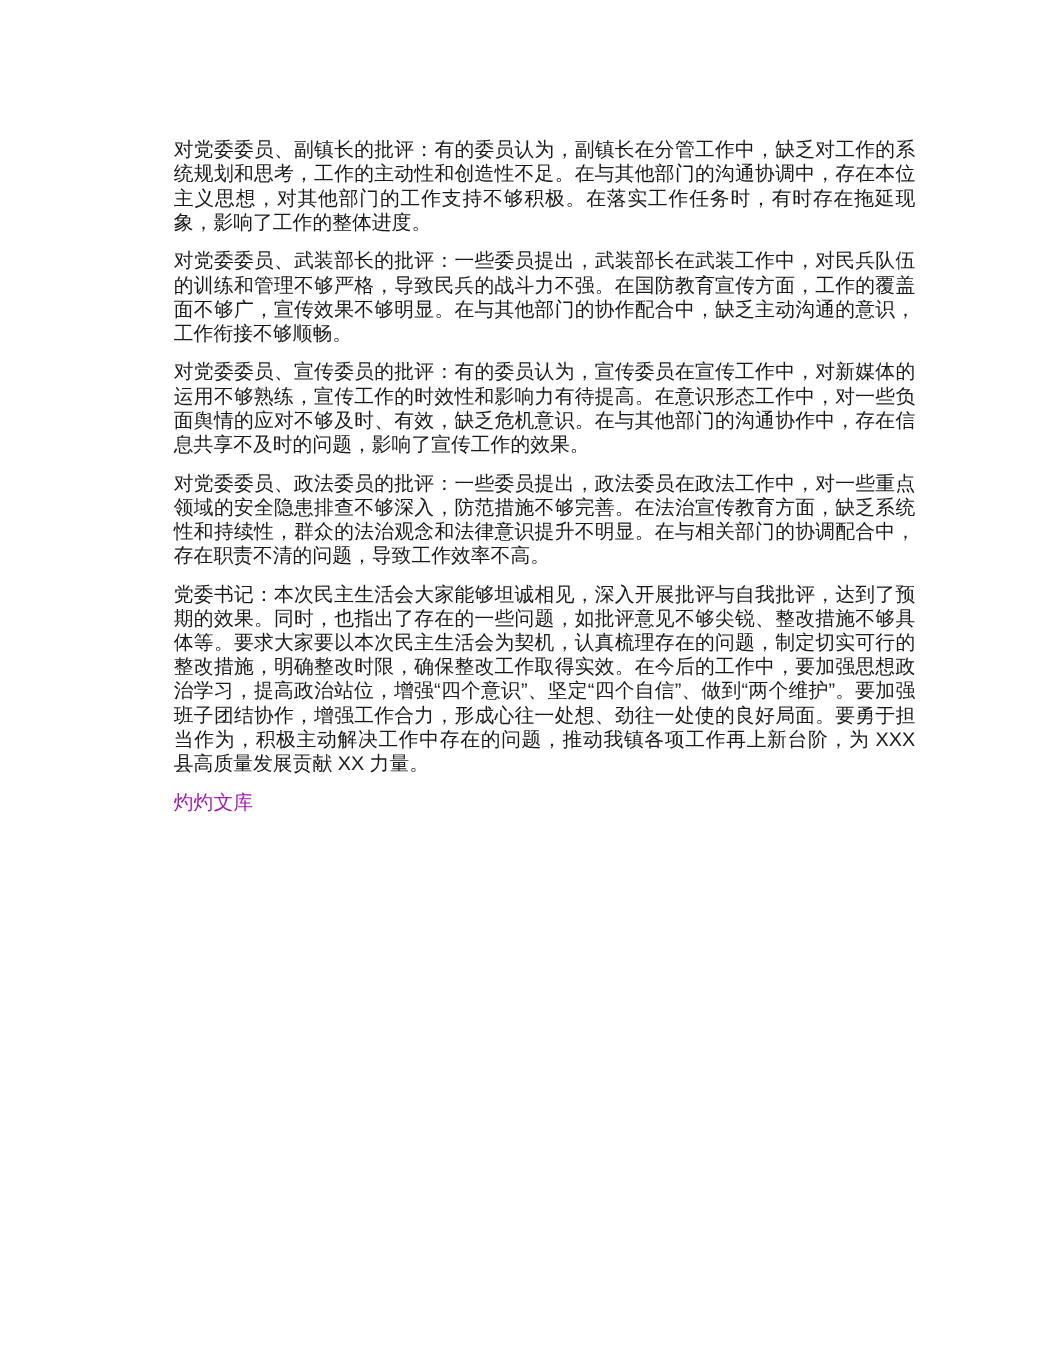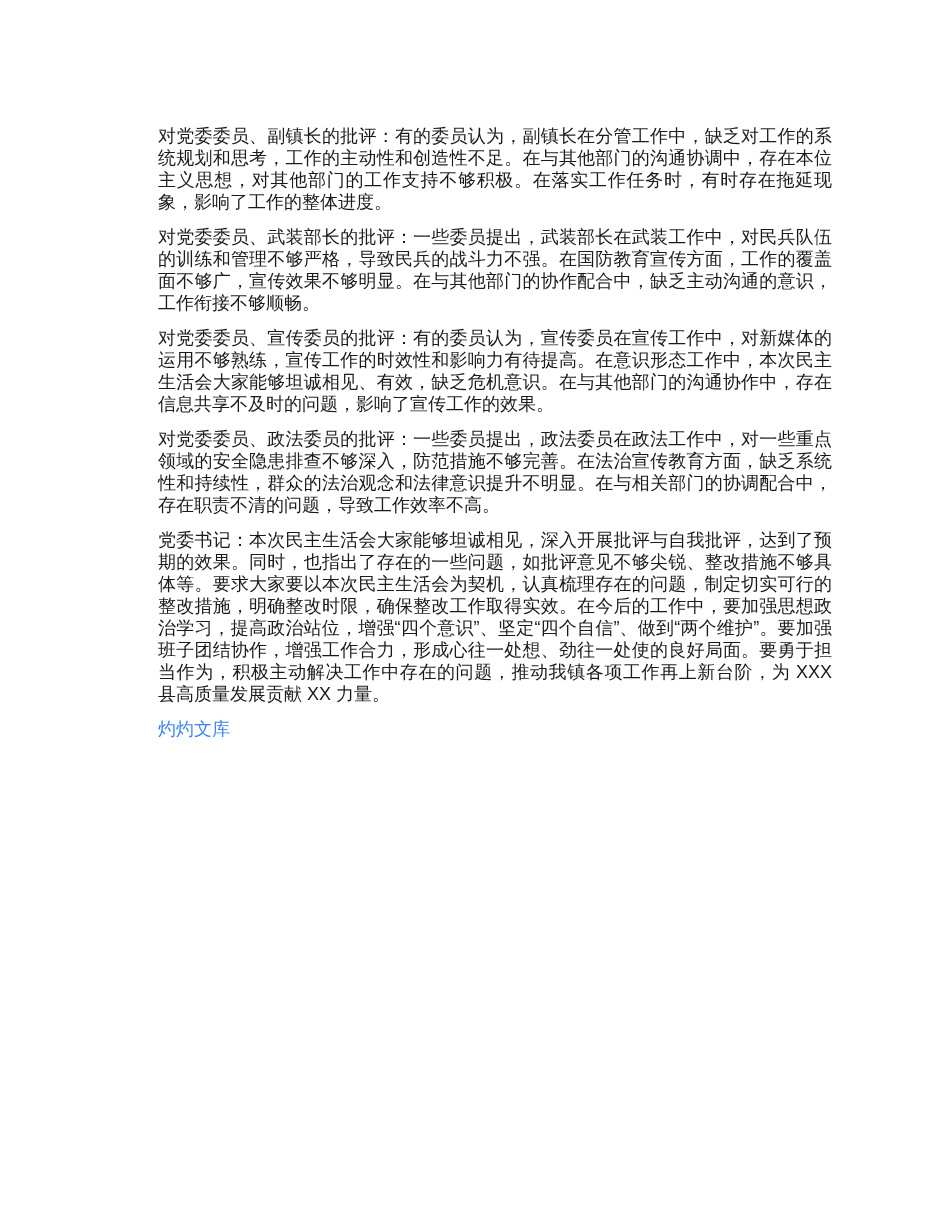--- a/index.html
+++ b/index.html
@@ -29,33 +29,33 @@
     margin: 0 0 13px 0;
     padding: 0;
     word-break: break-all;
   }
   .doc p.heading {
     margin: 0 0 17px 0;
     font-weight: normal;
   }
   .doc p.brand {
     margin: 0;
-    color: #3b82f6;
+    color: #a21caf;
   }
 </style>
 </head>
 <body style="background: rgb(255, 255, 255);">
 
 <div class="doc" style="color: rgb(26, 26, 26); margin-left: 17px;">
   <p>对党委委员、副镇长的批评：有的委员认为，副镇长在分管工作中，缺乏对工作的系统规划和思考，工作的主动性和创造性不足。在与其他部门的沟通协调中，存在本位主义思想，对其他部门的工作支持不够积极。在落实工作任务时，有时存在拖延现象，影响了工作的整体进度。</p>
 
   <p>对党委委员、武装部长的批评：一些委员提出，武装部长在武装工作中，对民兵队伍的训练和管理不够严格，导致民兵的战斗力不强。在国防教育宣传方面，工作的覆盖面不够广，宣传效果不够明显。在与其他部门的协作配合中，缺乏主动沟通的意识，工作衔接不够顺畅。</p>
 
 
-  <p>对党委委员、宣传委员的批评：有的委员认为，宣传委员在宣传工作中，对新媒体的运用不够熟练，宣传工作的时效性和影响力有待提高。在意识形态工作中，本次民主生活会大家能够坦诚相见、有效，缺乏危机意识。在与其他部门的沟通协作中，存在信息共享不及时的问题，影响了宣传工作的效果。</p>
+  <p>对党委委员、宣传委员的批评：有的委员认为，宣传委员在宣传工作中，对新媒体的运用不够熟练，宣传工作的时效性和影响力有待提高。在意识形态工作中，对一些负面舆情的应对不够及时、有效，缺乏危机意识。在与其他部门的沟通协作中，存在信息共享不及时的问题，影响了宣传工作的效果。</p>
 
   <p>对党委委员、政法委员的批评：一些委员提出，政法委员在政法工作中，对一些重点领域的安全隐患排查不够深入，防范措施不够完善。在法治宣传教育方面，缺乏系统性和持续性，群众的法治观念和法律意识提升不明显。在与相关部门的协调配合中，存在职责不清的问题，导致工作效率不高。</p>
 
 
   <p>党委书记：本次民主生活会大家能够坦诚相见，深入开展批评与自我批评，达到了预期的效果。同时，也指出了存在的一些问题，如批评意见不够尖锐、整改措施不够具体等。要求大家要以本次民主生活会为契机，认真梳理存在的问题，制定切实可行的整改措施，明确整改时限，确保整改工作取得实效。在今后的工作中，要加强思想政治学习，提高政治站位，增强“四个意识”、坚定“四个自信”、做到“两个维护”。要加强班子团结协作，增强工作合力，形成心往一处想、劲往一处使的良好局面。要勇于担当作为，积极主动解决工作中存在的问题，推动我镇各项工作再上新台阶，为 XXX 县高质量发展贡献 XX 力量。</p>
 
   <p class="brand">灼灼文库</p>
 </div>
 
 </body></html>

